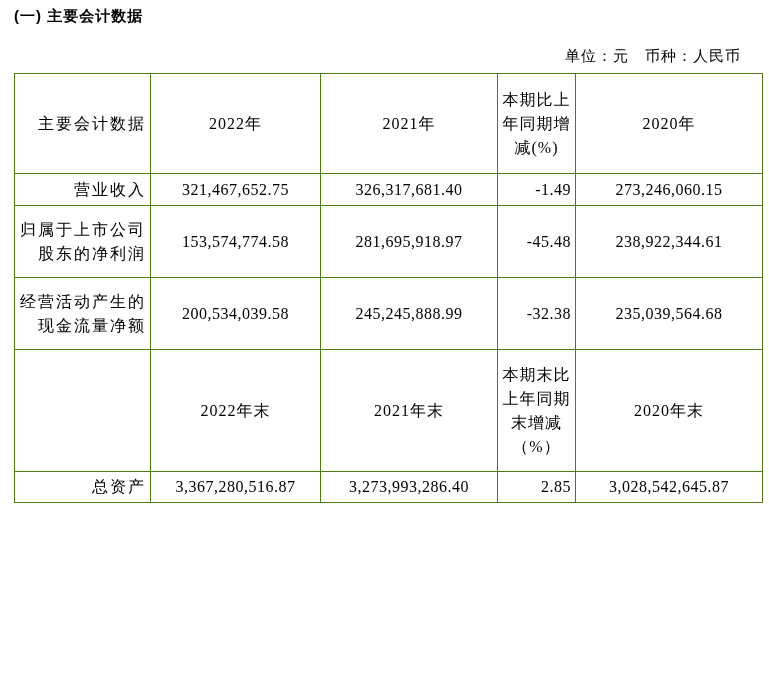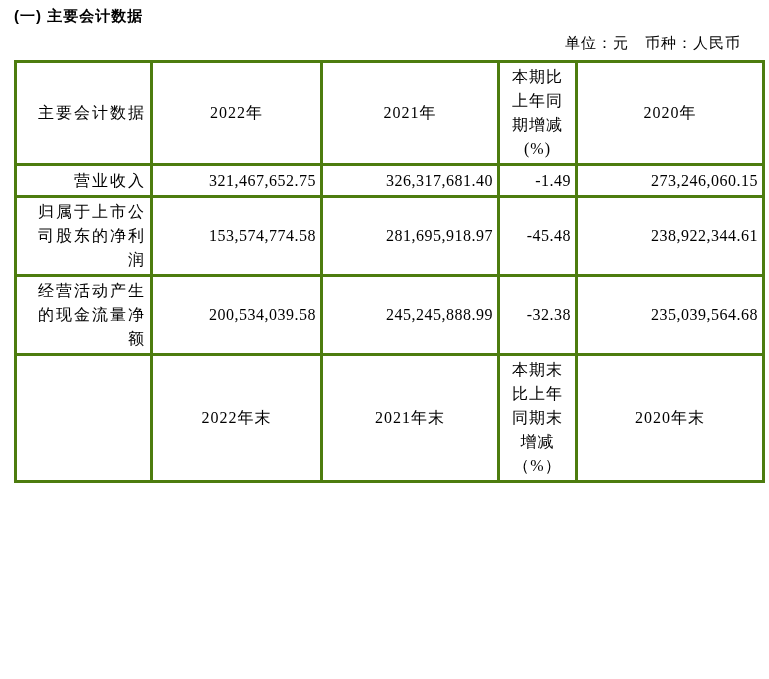--- a/index.html
+++ b/index.html
@@ -14,46 +14,46 @@
     font-family:"Liberation Sans","DejaVu Sans",sans-serif;
     font-weight:bold;
     font-size:15px;
     margin:7px 0 0 14px;
     letter-spacing:1px;
   }
   .unit-line{
     font-size:15px;
     text-align:right;
     padding-right:28px;
-    margin-top:8px;
+    margin-top:21px;
     letter-spacing:1px;
   }
   table.acct{
     border-collapse:collapse;
     table-layout:fixed;
     margin:7px 0 0 14px;
     width:748px;
   }
   table.acct td, table.acct th{
-    border:3px solid #4d7c0f;
+    border:1px solid #4d7c0f;
     font-size:16px;
     font-weight:normal;
     vertical-align:middle;
     padding:2px 4px;
     overflow:hidden;
   }
   .lbl{
     text-align:right;
     padding-left:8px;
     letter-spacing:2px;
     line-height:24px;
     word-break:break-all;
   }
   .num{
-    text-align:right;
+    text-align:center;
     padding-right:8px;
     letter-spacing:0.5px;
     white-space:nowrap;
   }
   .pct{
     text-align:right;
     padding-right:10px;
     letter-spacing:0.5px;
     white-space:nowrap;
     margin-top:16px;
@@ -127,16 +127,23 @@
 
     <tr class="r-head2">
       <th class="lbl"></th>
       <th class="colhead">2022年末</th>
       <th class="colhead">2021年末</th>
       <th class="colhead">本期末比上年同期末增减（%）</th>
       <th class="colhead">2020年末</th>
     </tr>
 
 
+    <tr class="r6">
+      <td class="lbl">总资产</td>
+      <td class="num">3,367,280,516.87</td>
+      <td class="num">3,273,993,286.40</td>
+      <td class="pct">2.85</td>
+      <td class="num">3,028,542,645.87</td>
+    </tr>
 
   </tbody>
     </table>
 </div>
 
 </body></html>

